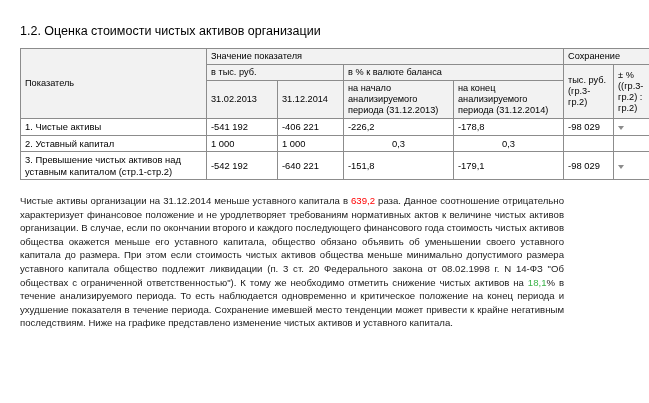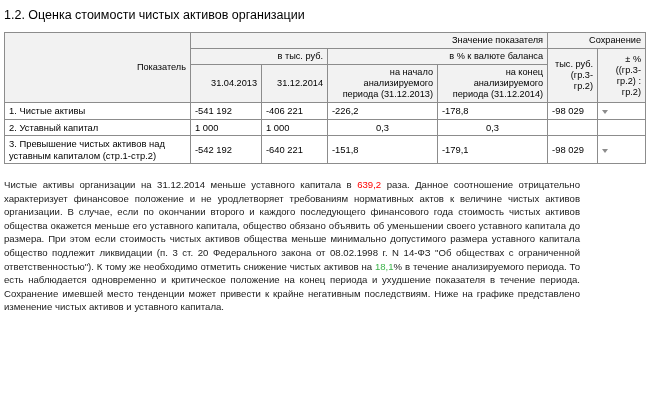--- a/index.html
+++ b/index.html
@@ -13,21 +13,21 @@
     font-family: "Liberation Sans", "DejaVu Sans", sans-serif;
     color: #000000;
     overflow: hidden;
     position: relative;
   }
   .page {
     width: 584px;
     height: 403px;
     position: relative;
     box-sizing: border-box;
-    padding: 0;
+    padding: 16px;
   }
   .heading {
     font-size: 12.5px;
     line-height: 14px;
     padding: 8px 0 0 4px;
     margin: 0 0 10px 0;
     font-weight: normal;
     color: #000;
   }
   table.nav {
@@ -41,21 +41,21 @@
   table.nav td, table.nav th {
     border: 1px solid #8c8c8c;
     padding: 2px 4px;
     vertical-align: middle;
     font-weight: normal;
     color: #000;
     box-sizing: border-box;
   }
   table.nav thead td, table.nav thead th {
     background: #f2f2f2;
-    text-align: right;
+    text-align: left;
     line-height: 11px;
   }
   .cell-name {
     text-align: left;
     font-size: 9.4px;
     line-height: 11.5px;
     background: #ffffff;
     padding: 3px 5px;
   }
   .cell-val {
@@ -116,21 +116,21 @@
         <td colspan="4">Значение показателя</td>
         <td colspan="2">Сохранение</td>
       </tr>
       <tr>
         <td colspan="2">в тыс. руб.</td>
         <td colspan="2">в % к валюте баланса</td>
         <td rowspan="2">тыс. руб. (гр.3-гр.2)</td>
         <td rowspan="2">± % ((гр.3-гр.2) : гр.2)</td>
       </tr>
       <tr>
-        <td>31.04.2013</td>
+        <td>31.02.2013</td>
         <td>31.12.2014</td>
         <td>на начало анализируемого периода (31.12.2013)</td>
         <td>на конец анализируемого периода (31.12.2014)</td>
       </tr>
     </thead>
     <tbody>
       <tr>
         <td class="cell-name">1. Чистые активы</td>
         <td class="cell-val neg">-541 192</td>
         <td class="cell-val neg">-406 221</td>

